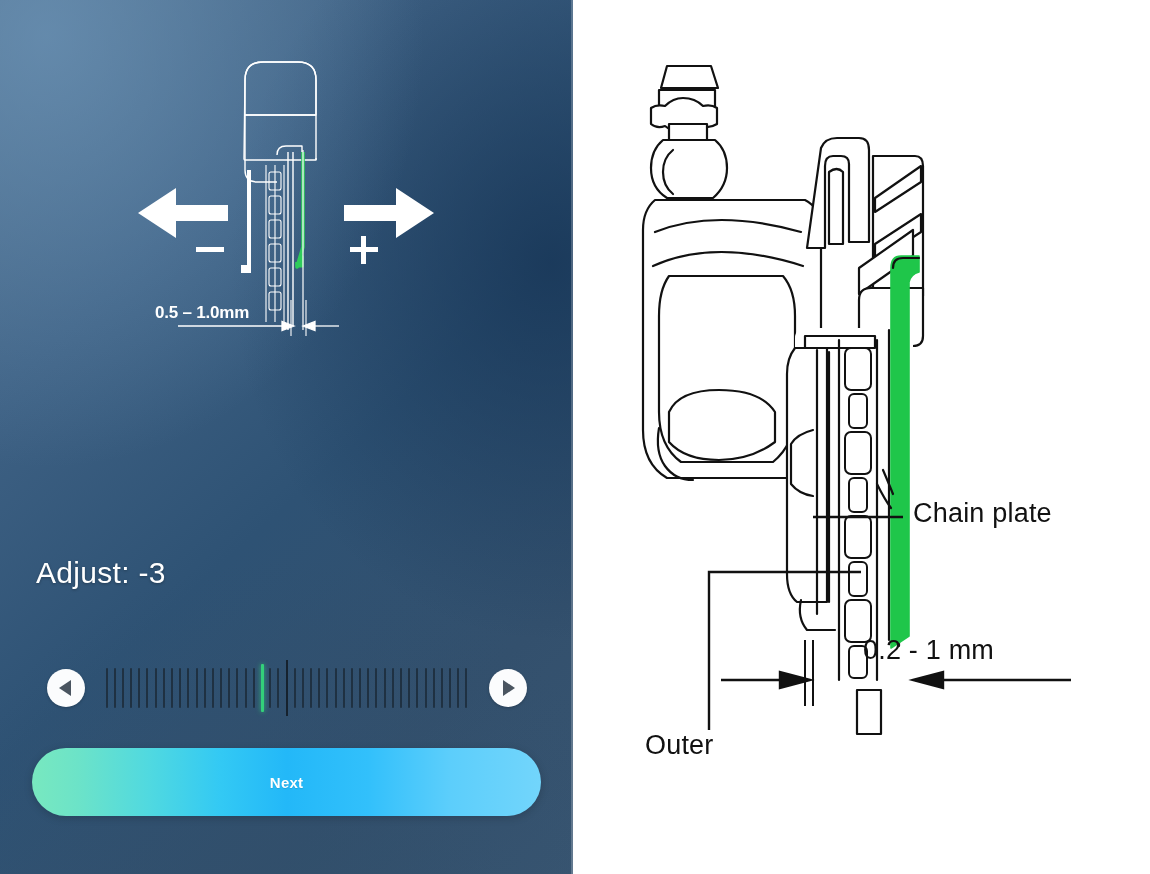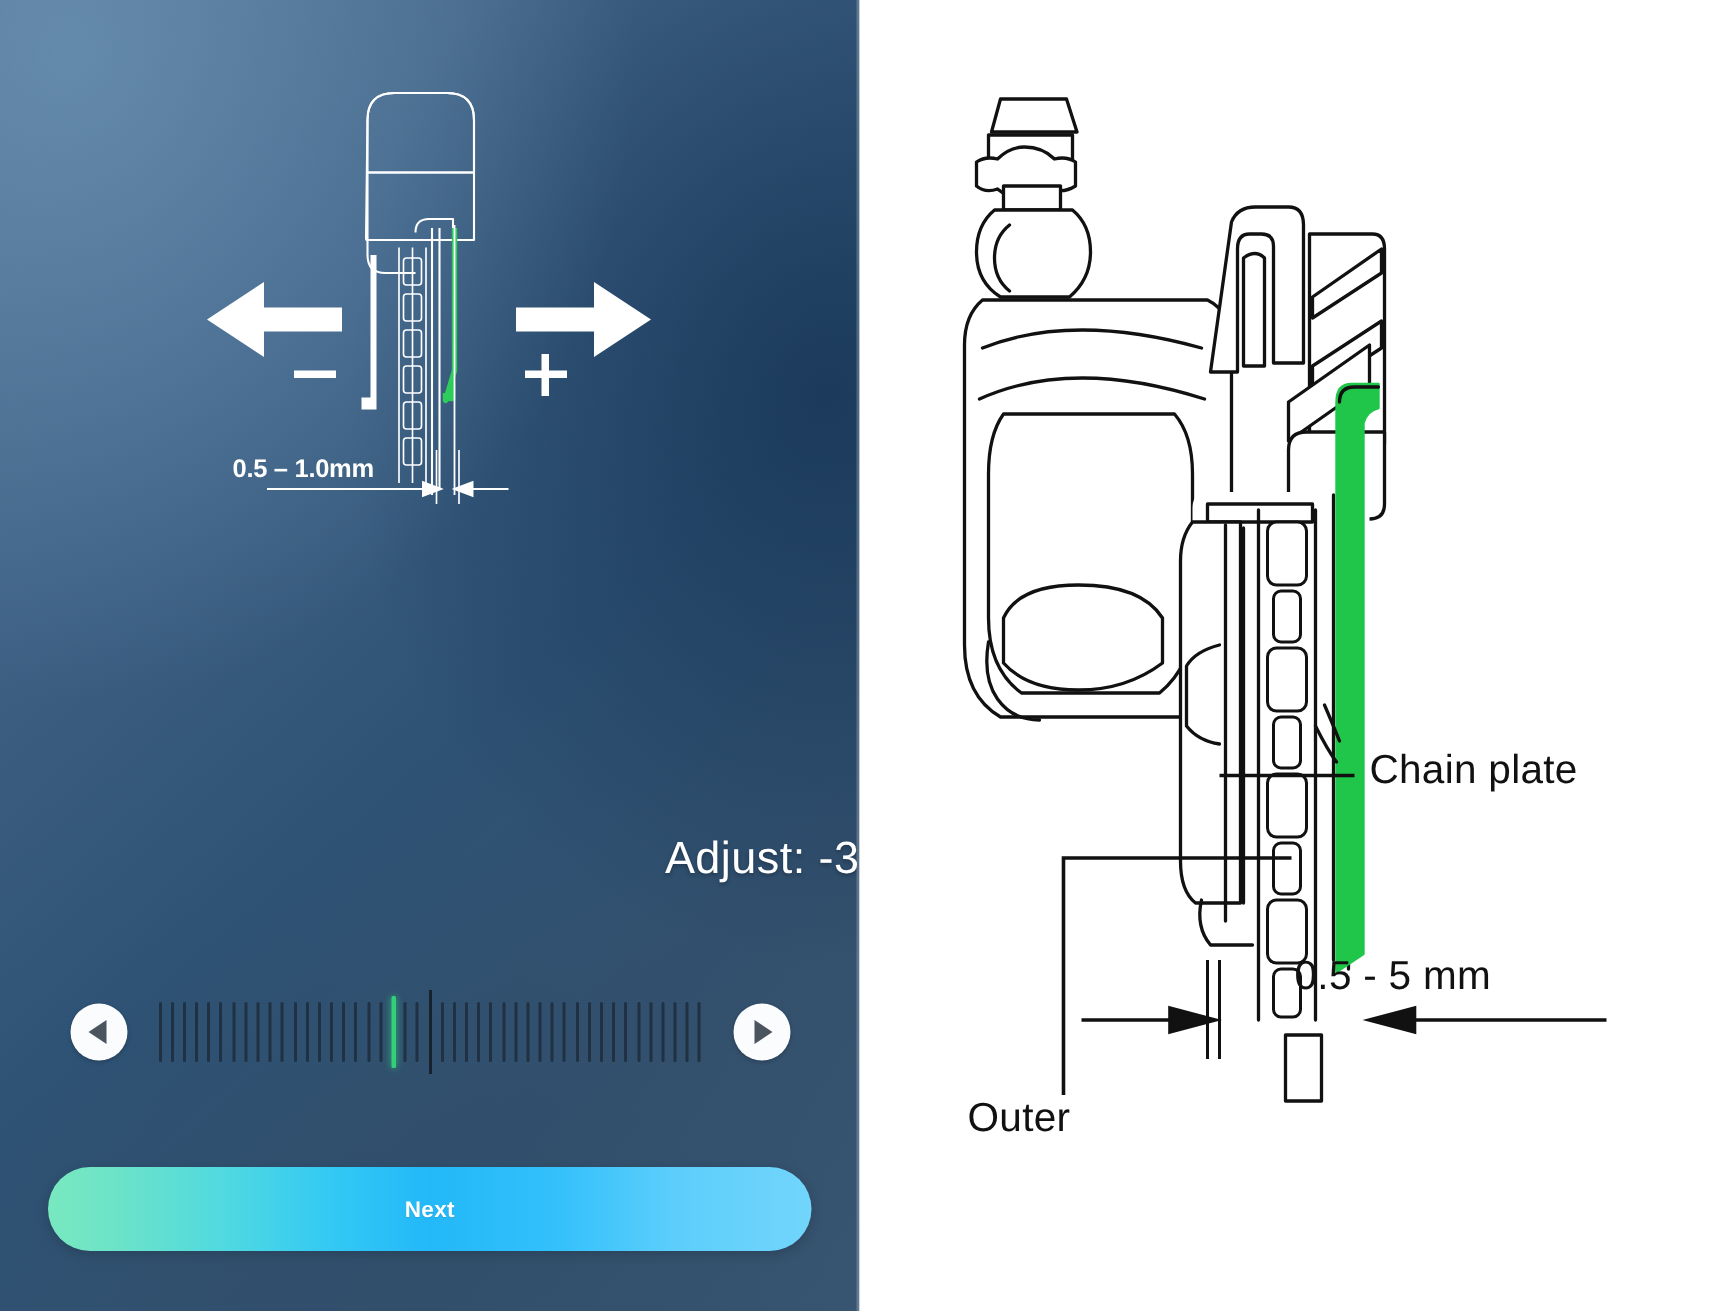--- a/index.html
+++ b/index.html
@@ -42,26 +42,27 @@
     font-size: 15.5px;
     line-height: 24px;
     letter-spacing: 0.1px;
     padding: 0 26px;
     text-shadow: 0 1px 2px rgba(0,0,0,0.25);
   }
 
   
   .adjust-readout {
     position: absolute; left: 0; top: 556px; width: 573px;
-    text-align: right;
+    text-align: left;
     color: #ffffff;
     font-size: 30px;
     font-weight: 400;
     letter-spacing: 0.3px;
     text-shadow: 0 1px 3px rgba(0,0,0,0.30);
+    padding-left: 36px;
   }
 
   
   .slider-row {
     position: absolute; left: 0; top: 657px; width: 573px; height: 62px;
     display: flex; align-items: center; justify-content: center; gap: 18px;
   }
   .nudge-btn {
     width: 38px; height: 38px; border-radius: 50%;
     background: #fbfcfd;
@@ -92,22 +93,22 @@
     box-shadow: 0 0 5px rgba(51,208,122,0.85);
   }
   .ruler .center-line {
     position: absolute; top: 0px;
     width: 2px; height: 56px;
     background: #16222e;
   }
 
   
   .next-btn {
-    position: absolute; left: 32px; top: 778px;
-    width: 509px; height: 56px;
+    position: absolute; left: 32px; top: 748px;
+    width: 509px; height: 68px;
     border-radius: 34px;
     background: linear-gradient(90deg,
        #78e8bf 0%, #6ce3c8 9%, #50d9e0 23%, #33c9f4 37%,
        #23b8f8 50%, #32c0fb 66%, #5ccefb 82%, #72d5fb 100%);
     display: flex; align-items: center; justify-content: center;
     color: #ffffff;
     font-size: 15px; font-weight: bold;
     letter-spacing: 0.2px;
     border: none; cursor: pointer;
     box-shadow: 0 2px 8px rgba(0,0,0,0.18);
@@ -331,17 +332,17 @@
 
         <path d="M237 680 l-30 -8 v16 z"></path>
         <path d="M340 680 l30 -8 v16 z"></path>
 
         <line x1="232" y1="640" x2="232" y2="706" stroke-width="2"></line>
         <line x1="240" y1="640" x2="240" y2="706" stroke-width="2"></line>
       </g>
     </svg>
 
     <div class="rlabel" id="label-outer-plate">Chain plate</div>
-    <div class="rlabel" id="label-gap">0.5 - 5 mm</div>
+    <div class="rlabel" id="label-gap">0.2 - 1 mm</div>
     <div class="rlabel" id="label-chain">Outer</div>
   </div>
 
 </div>
 
 </body></html>

